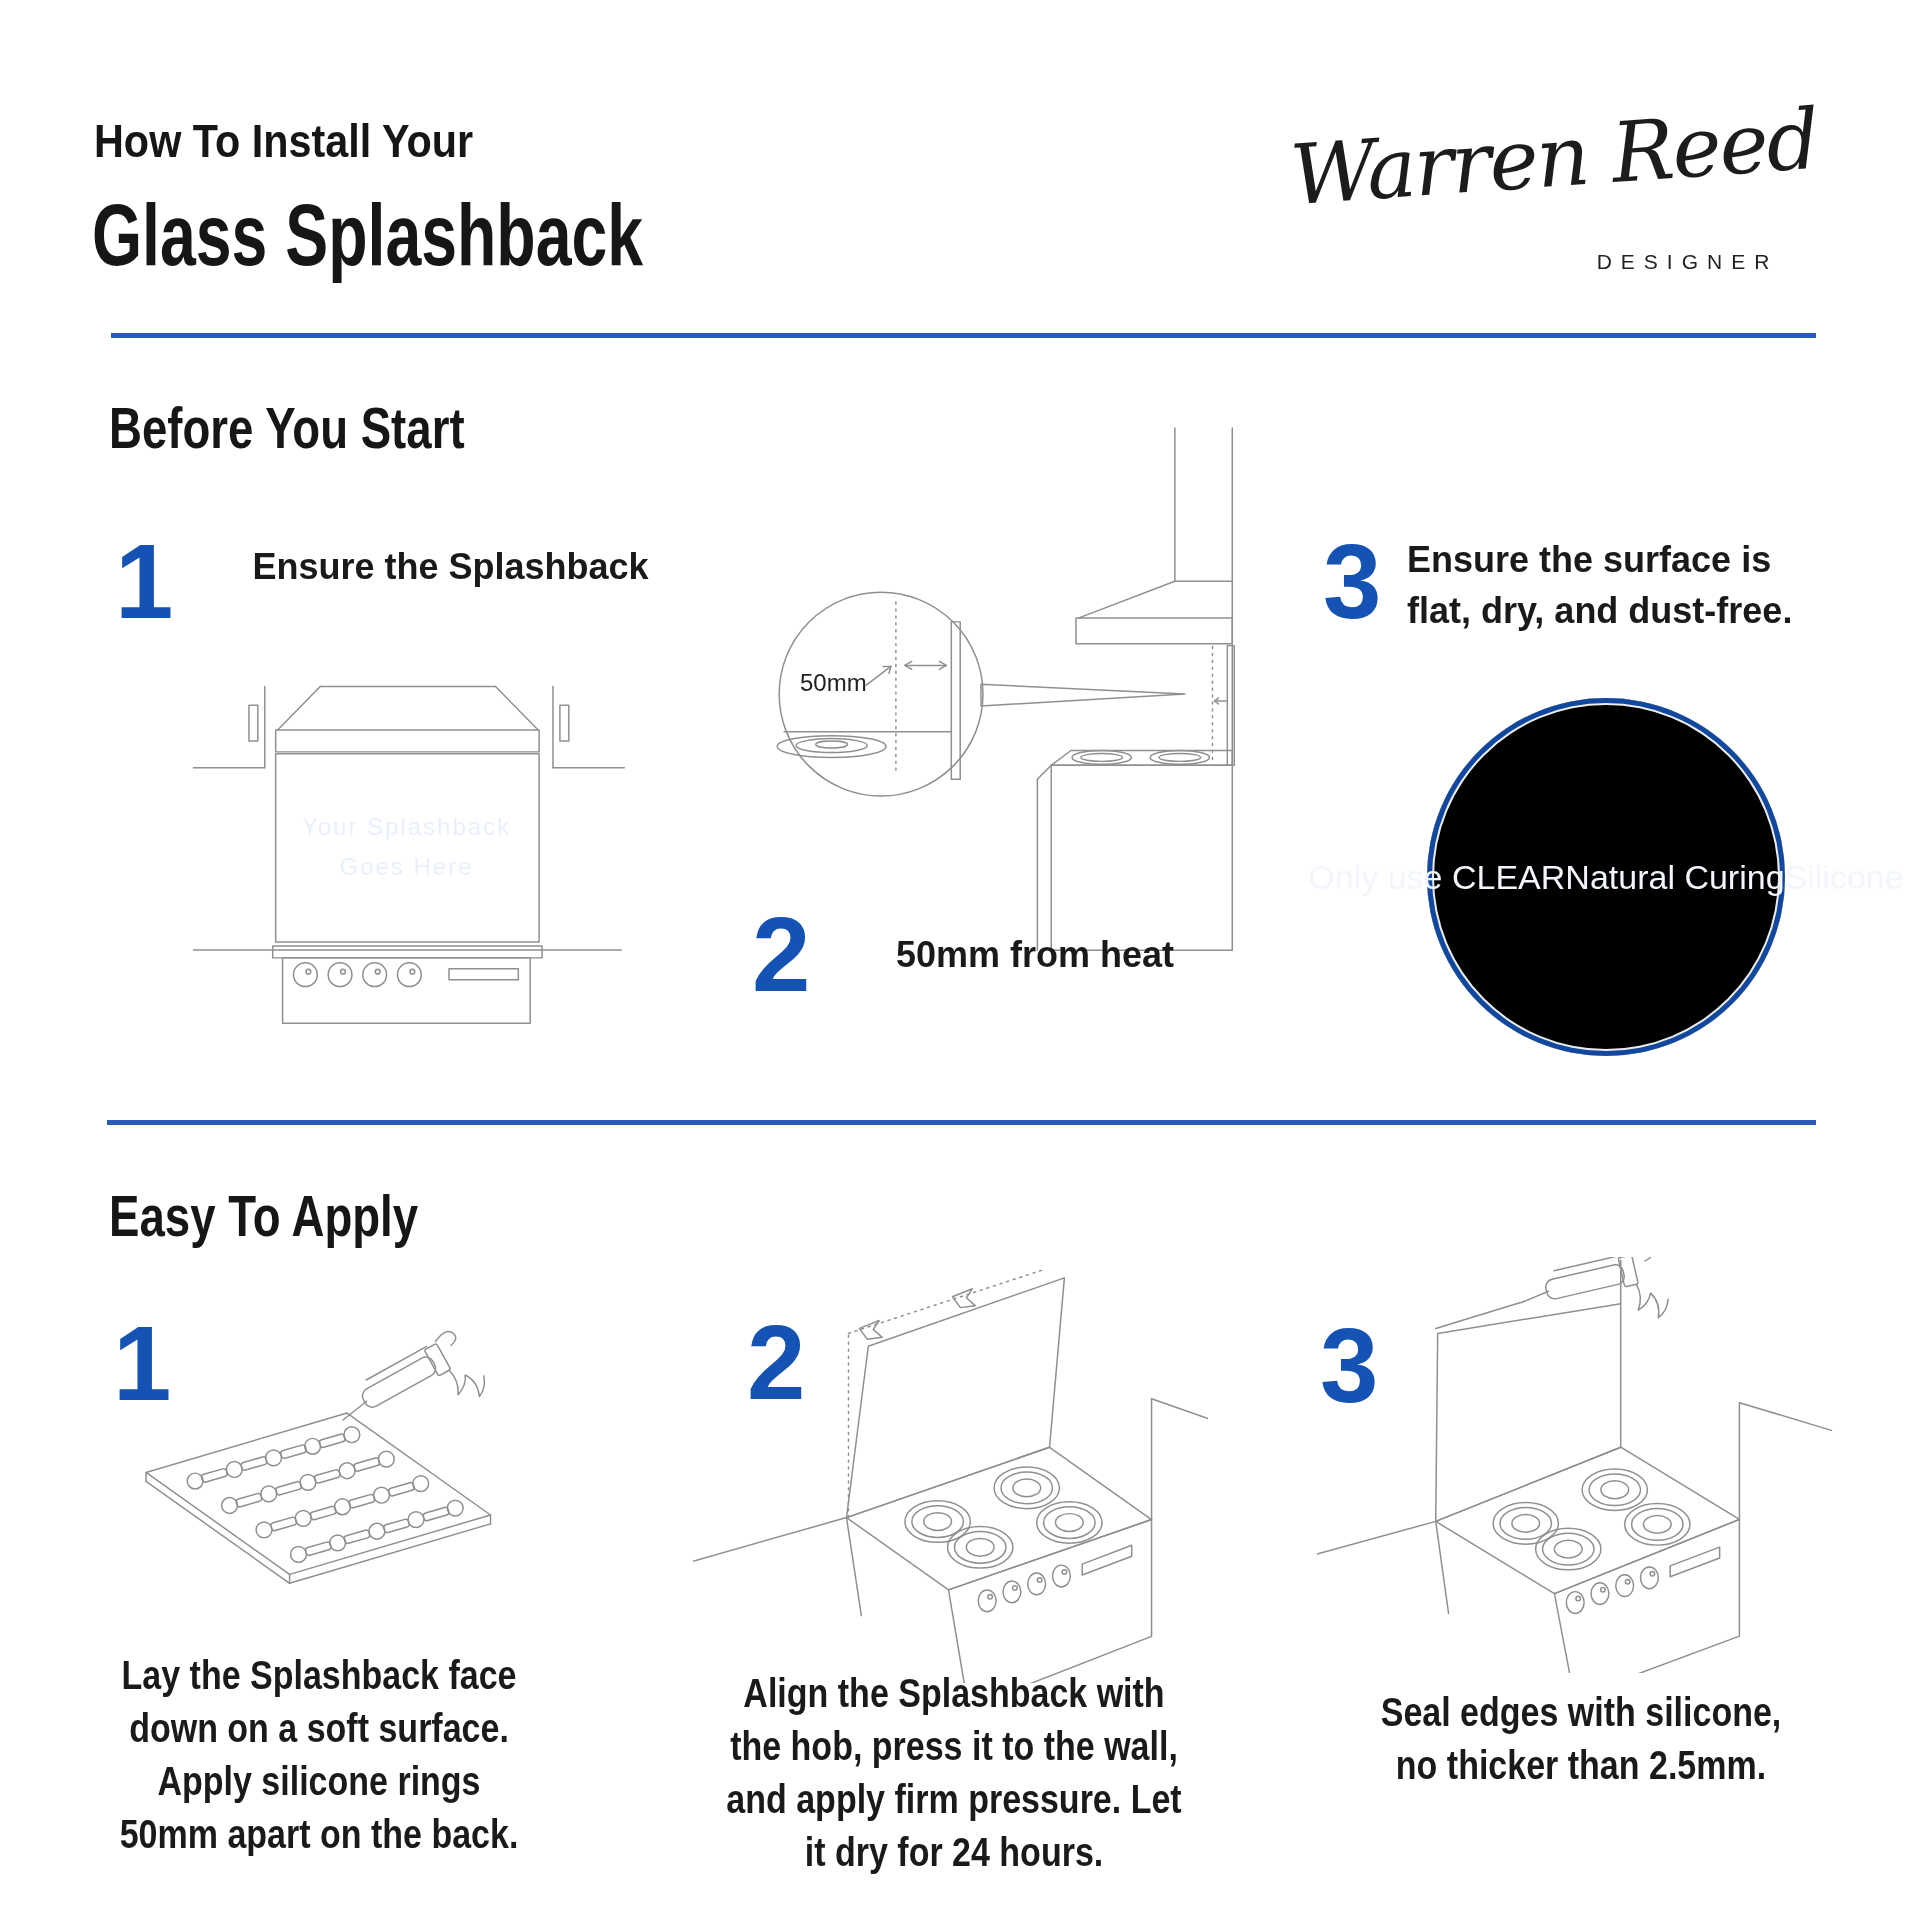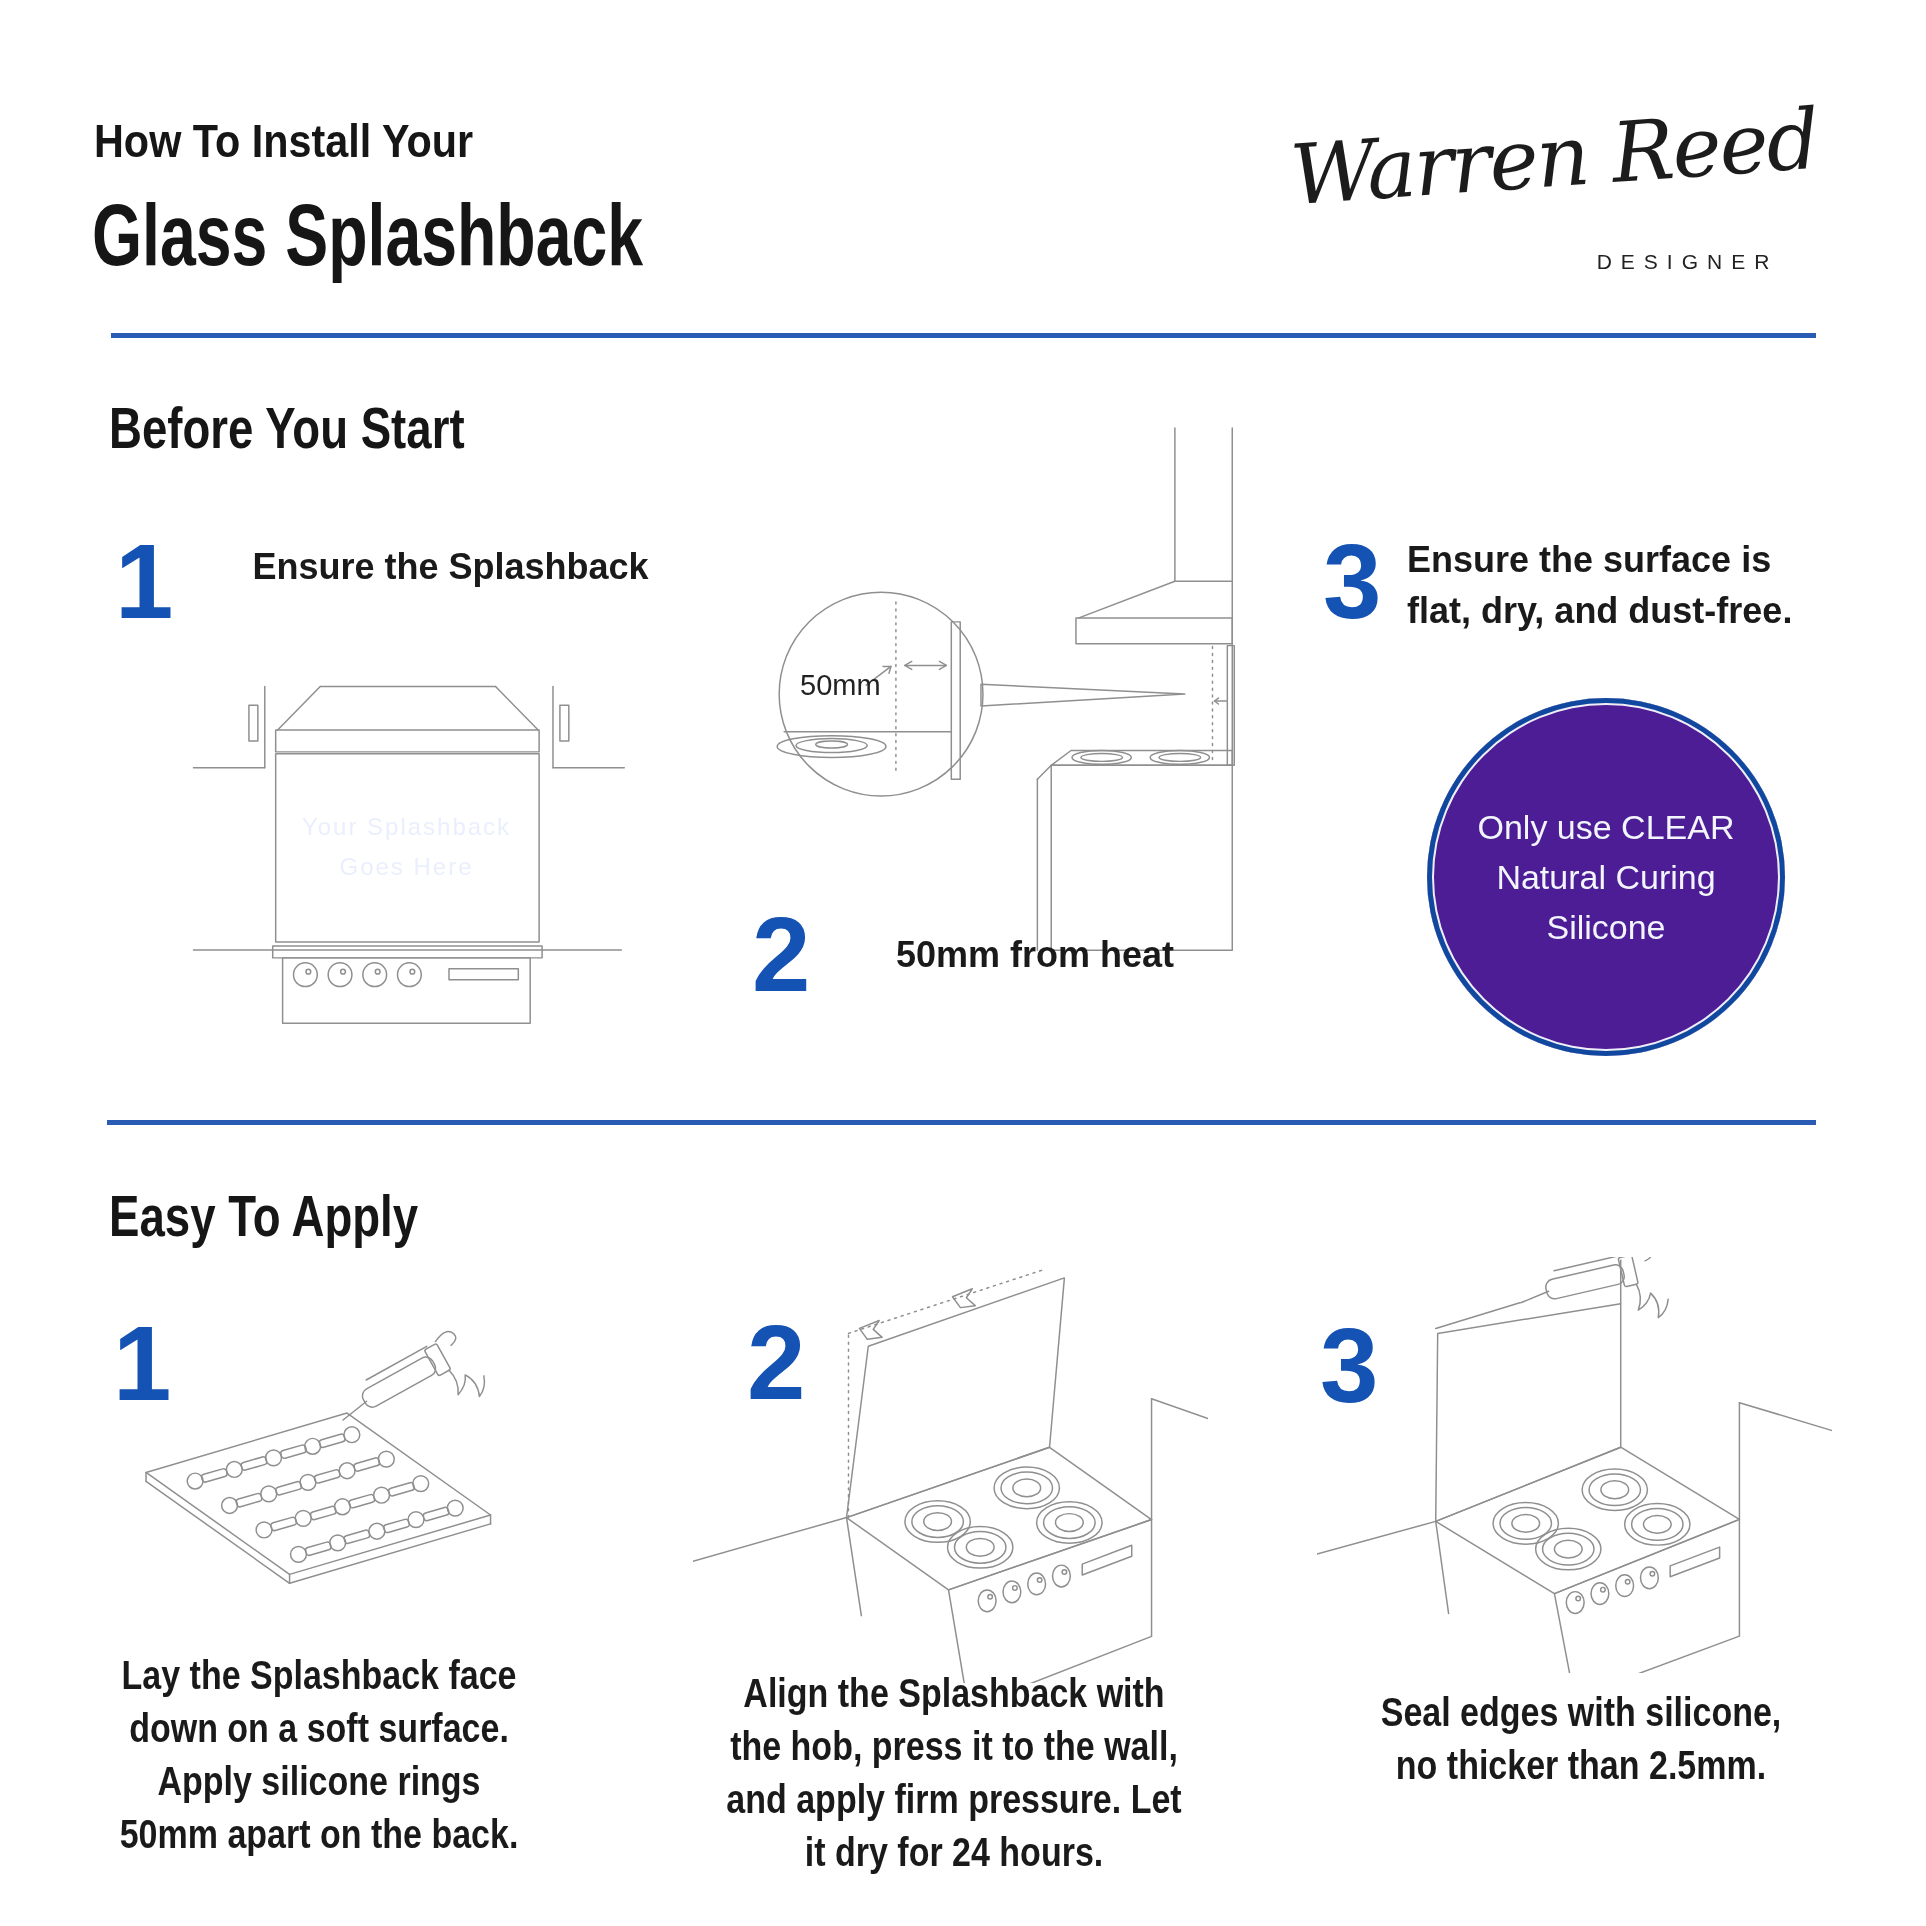--- a/index.html
+++ b/index.html
@@ -22,26 +22,26 @@
   .stepnum{font-size:105px;line-height:1;font-weight:700;color:#1453b4;}
   .steptext{font-size:36px;font-weight:700;color:#1a1a1a;}
   .steptext div{white-space:nowrap;}
   .center{text-align:center;}
 
   .caption{font-size:40px;font-weight:700;transform:scaleX(.85);transform-origin:center top;text-align:center;color:#1a1a1a;}
   .caption div{white-space:nowrap;line-height:53px;height:53px;}
 
   .panel-label{left:275px;top:753px;width:263px;height:188px;display:flex;flex-direction:column;
                align-items:center;justify-content:center;color:#e9effc;font-size:24px;letter-spacing:2px;line-height:40px;}
-  .note-circle{left:1427px;top:698px;width:358px;height:358px;border-radius:50%;background:#4c1d95;
+  .note-circle{left:1427px;top:698px;width:358px;height:358px;border-radius:50%;background:#000000;
                box-shadow:inset 0 0 0 5px #11489f, inset 0 0 0 7px rgba(255,255,255,.92);
-               display:flex;flex-direction:column;align-items:center;justify-content:center;}
+               display:flex;flex-direction:row;align-items:center;justify-content:center;}
   .note-circle div{color:#f2f5fc;font-size:34px;line-height:50px;white-space:nowrap;}
 
-  .measure-label{left:800px;top:669px;font-size:29px;color:#222;}
+  .measure-label{left:800px;top:669px;font-size:24px;color:#222;}
 
   svg.line-art line, svg.line-art path, svg.line-art rect, svg.line-art circle,
   svg.line-art ellipse, svg.line-art polygon, svg.line-art polyline{
     stroke:#8f8f8f;fill:none;stroke-width:1.5;stroke-linecap:round;stroke-linejoin:round;}
   svg .fillwhite{fill:#ffffff;}
   svg .dark{fill:#2b2b2b;stroke:none;}
   svg .ink{fill:#141414;stroke:none;}
   svg .graybar{fill:#5f5f5f;stroke:none;}
   svg .bluefill{fill:#0c48a6;stroke:none;}
   svg .dash{stroke-dasharray:2 5;stroke:#b5b5b5;}

